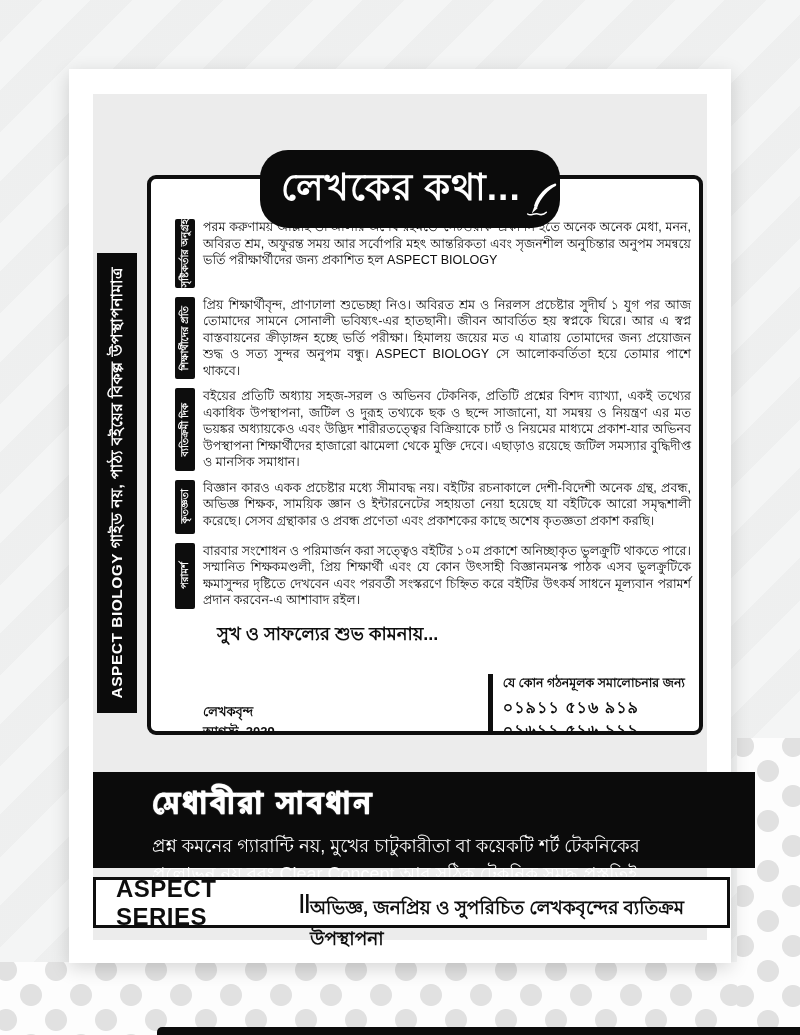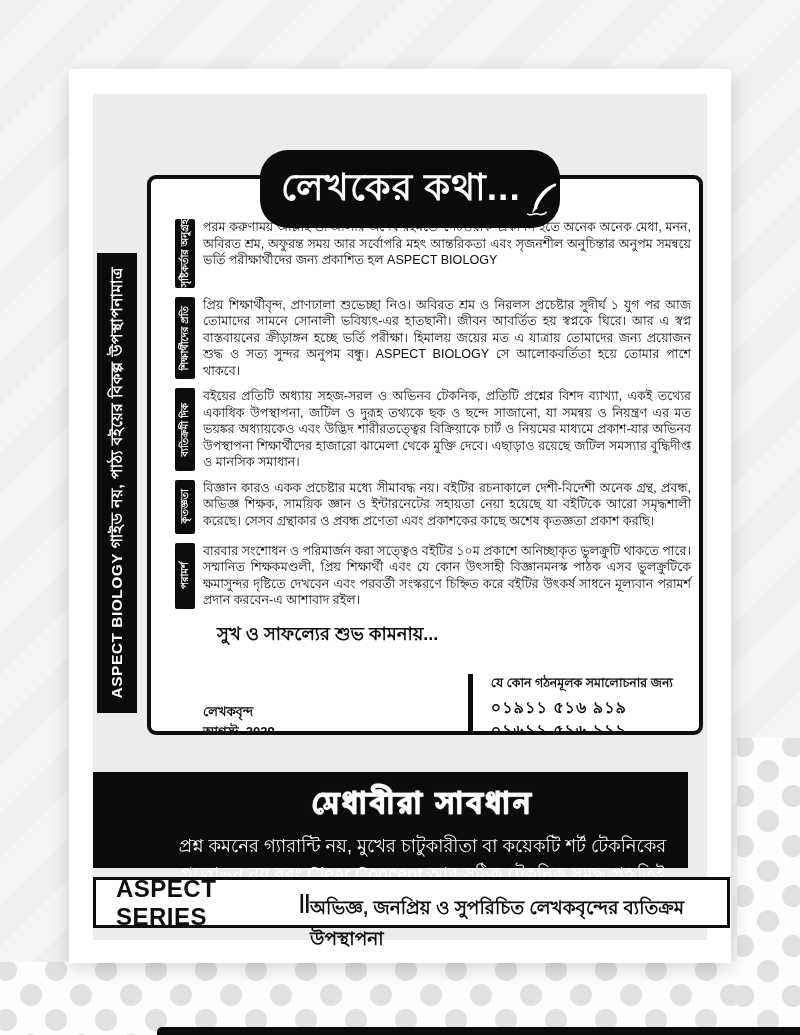--- a/index.html
+++ b/index.html
@@ -35,25 +35,25 @@
   .side-strip span{writing-mode:vertical-rl;transform:rotate(180deg);color:#ffffff;font-size:15.5px;font-weight:bold;white-space:nowrap;letter-spacing:0.5px;}
 
   .sec{display:flex;align-items:stretch;gap:8px;}
   .sec .tab{flex:0 0 20px;background:#0d0d0d;border-radius:2px;display:flex;align-items:center;justify-content:center;min-height:54px;}
   .sec .tab span{writing-mode:vertical-rl;transform:rotate(180deg);color:#ffffff;font-size:10px;font-weight:bold;white-space:nowrap;}
   .sec .txt{flex:1;font-size:12.6px;line-height:16.5px;text-align:justify;}
 
   .wish{margin:2px 0 0 42px;font-size:18px;font-weight:bold;}
   .foot-row{display:flex;justify-content:space-between;align-items:flex-end;margin:14px 0 0 28px;}
   .signoff{font-size:13px;font-weight:bold;line-height:1.55;}
-  .feedback{border-left:5px solid #0e0e0e;padding-left:18px;margin-right:18px;}
+  .feedback{border-left:5px solid #0e0e0e;padding-left:10px;margin-right:6px;}
   .feedback .h{font-size:12.5px;font-weight:bold;margin-bottom:2px;}
   .feedback .p{font-size:16px;font-weight:bold;line-height:1.45;letter-spacing:1px;}
 
-  .warn-banner{position:absolute;left:93px;top:772px;width:595px;height:96px;background:#0b0b0b;box-sizing:border-box;padding:8px 20px 0 84px;text-align:center;}
+  .warn-banner{position:absolute;left:93px;top:772px;width:662px;height:96px;background:#0b0b0b;box-sizing:border-box;padding:8px 20px 0 59px;}
   .warn-title{font-size:29px;font-weight:bold;color:#0b0b0b;-webkit-text-stroke:1.6px #ffffff;text-shadow:0 0 1px #fff,0 0 2px #fff;letter-spacing:3px;}
   .warn-text{margin-top:4px;color:#ffffff;font-size:18px;font-weight:normal;line-height:1.55;max-width:520px;}
 
   .series-banner{position:absolute;left:93px;top:877px;width:637px;height:51px;background:#ffffff;border:3px solid #0e0e0e;box-sizing:border-box;display:flex;align-items:center;justify-content:center;padding-left:20px;}
   .series-name{font-size:24px;font-weight:bold;letter-spacing:0.5px;}
   .series-sep{font-size:20px;font-weight:bold;}
   .series-tag{font-size:18.5px;font-weight:bold;margin-top:44px;}
 </style>
 </head>
 <body>

